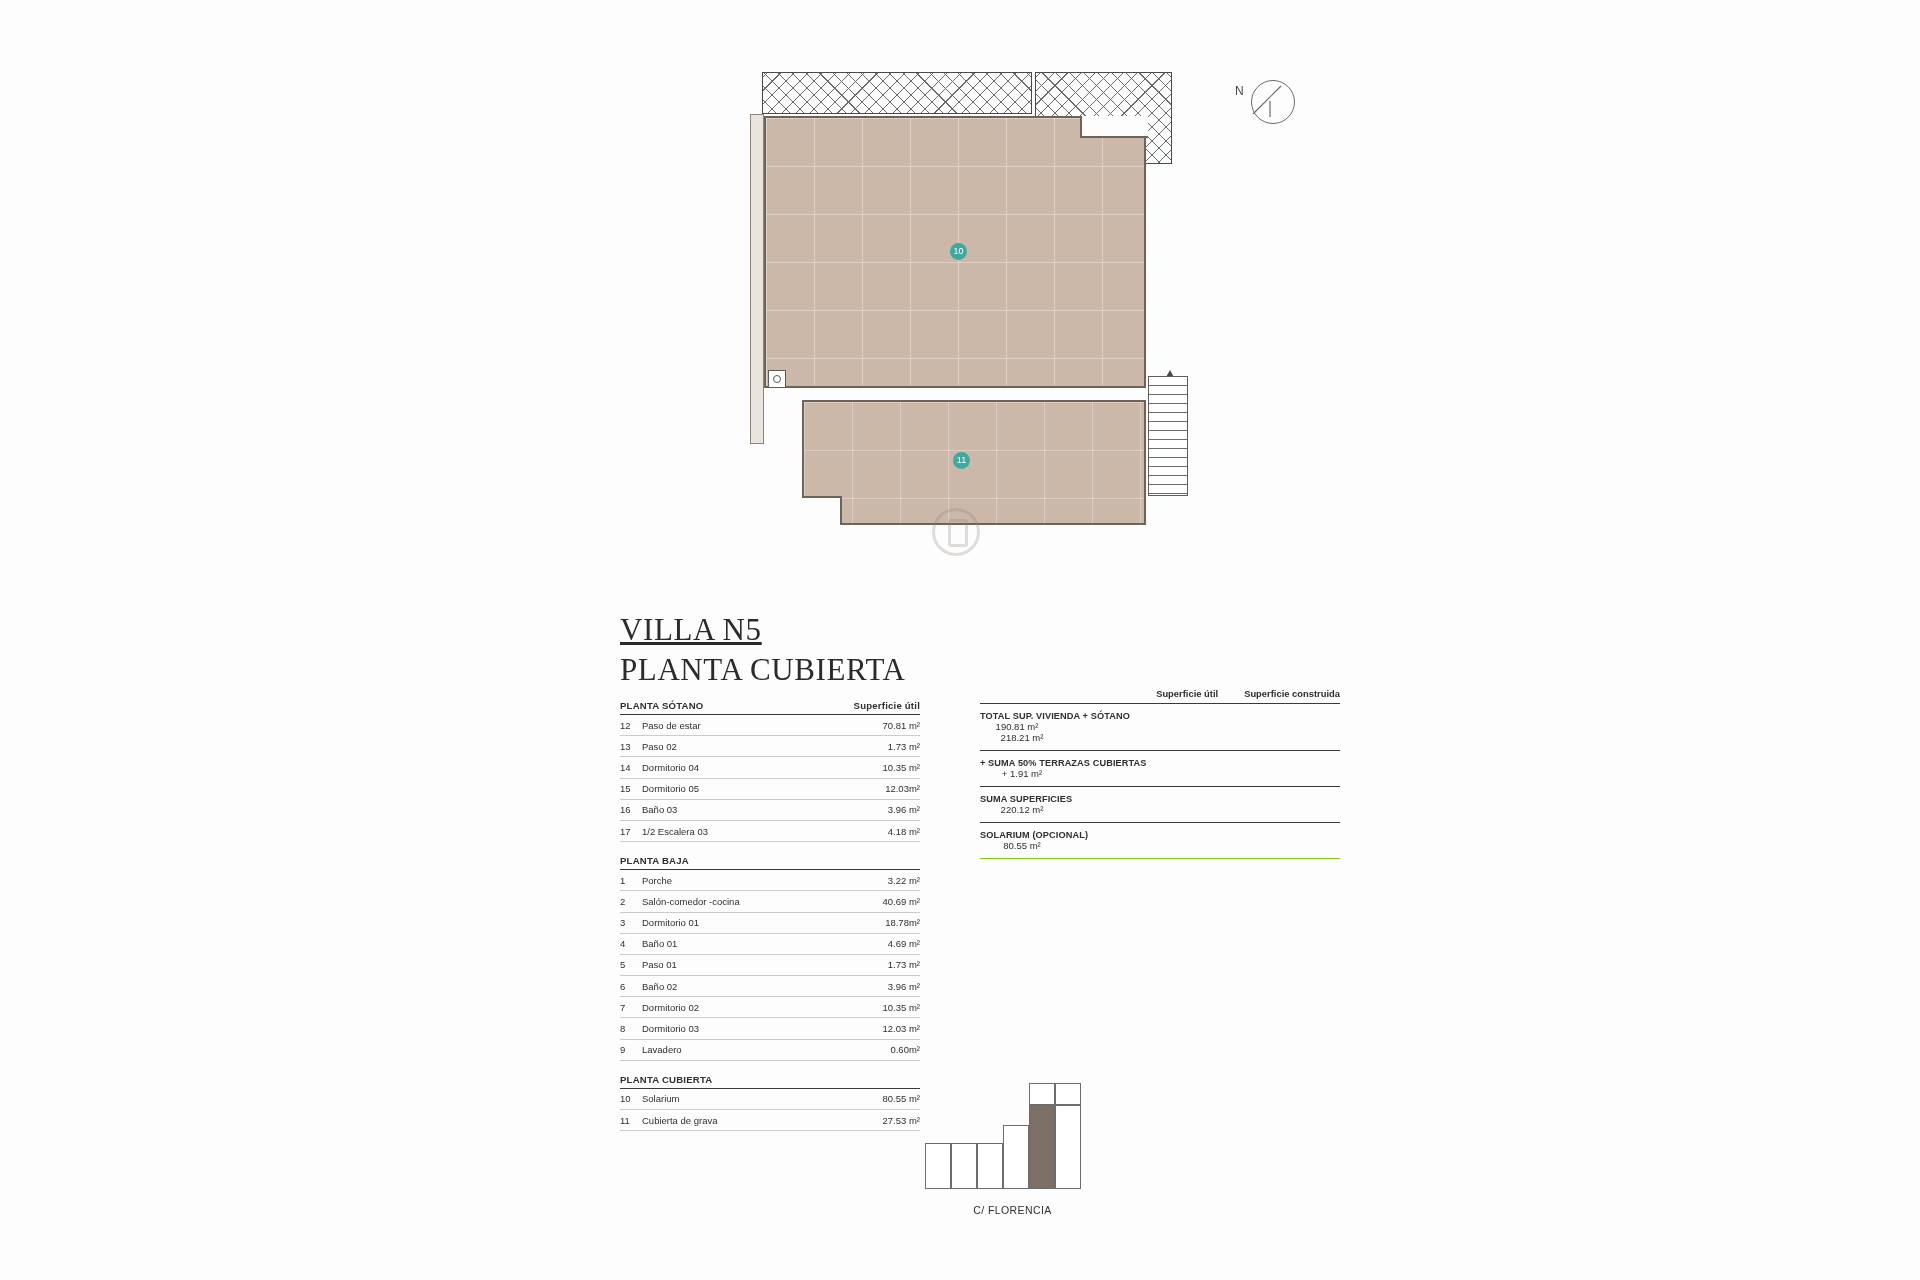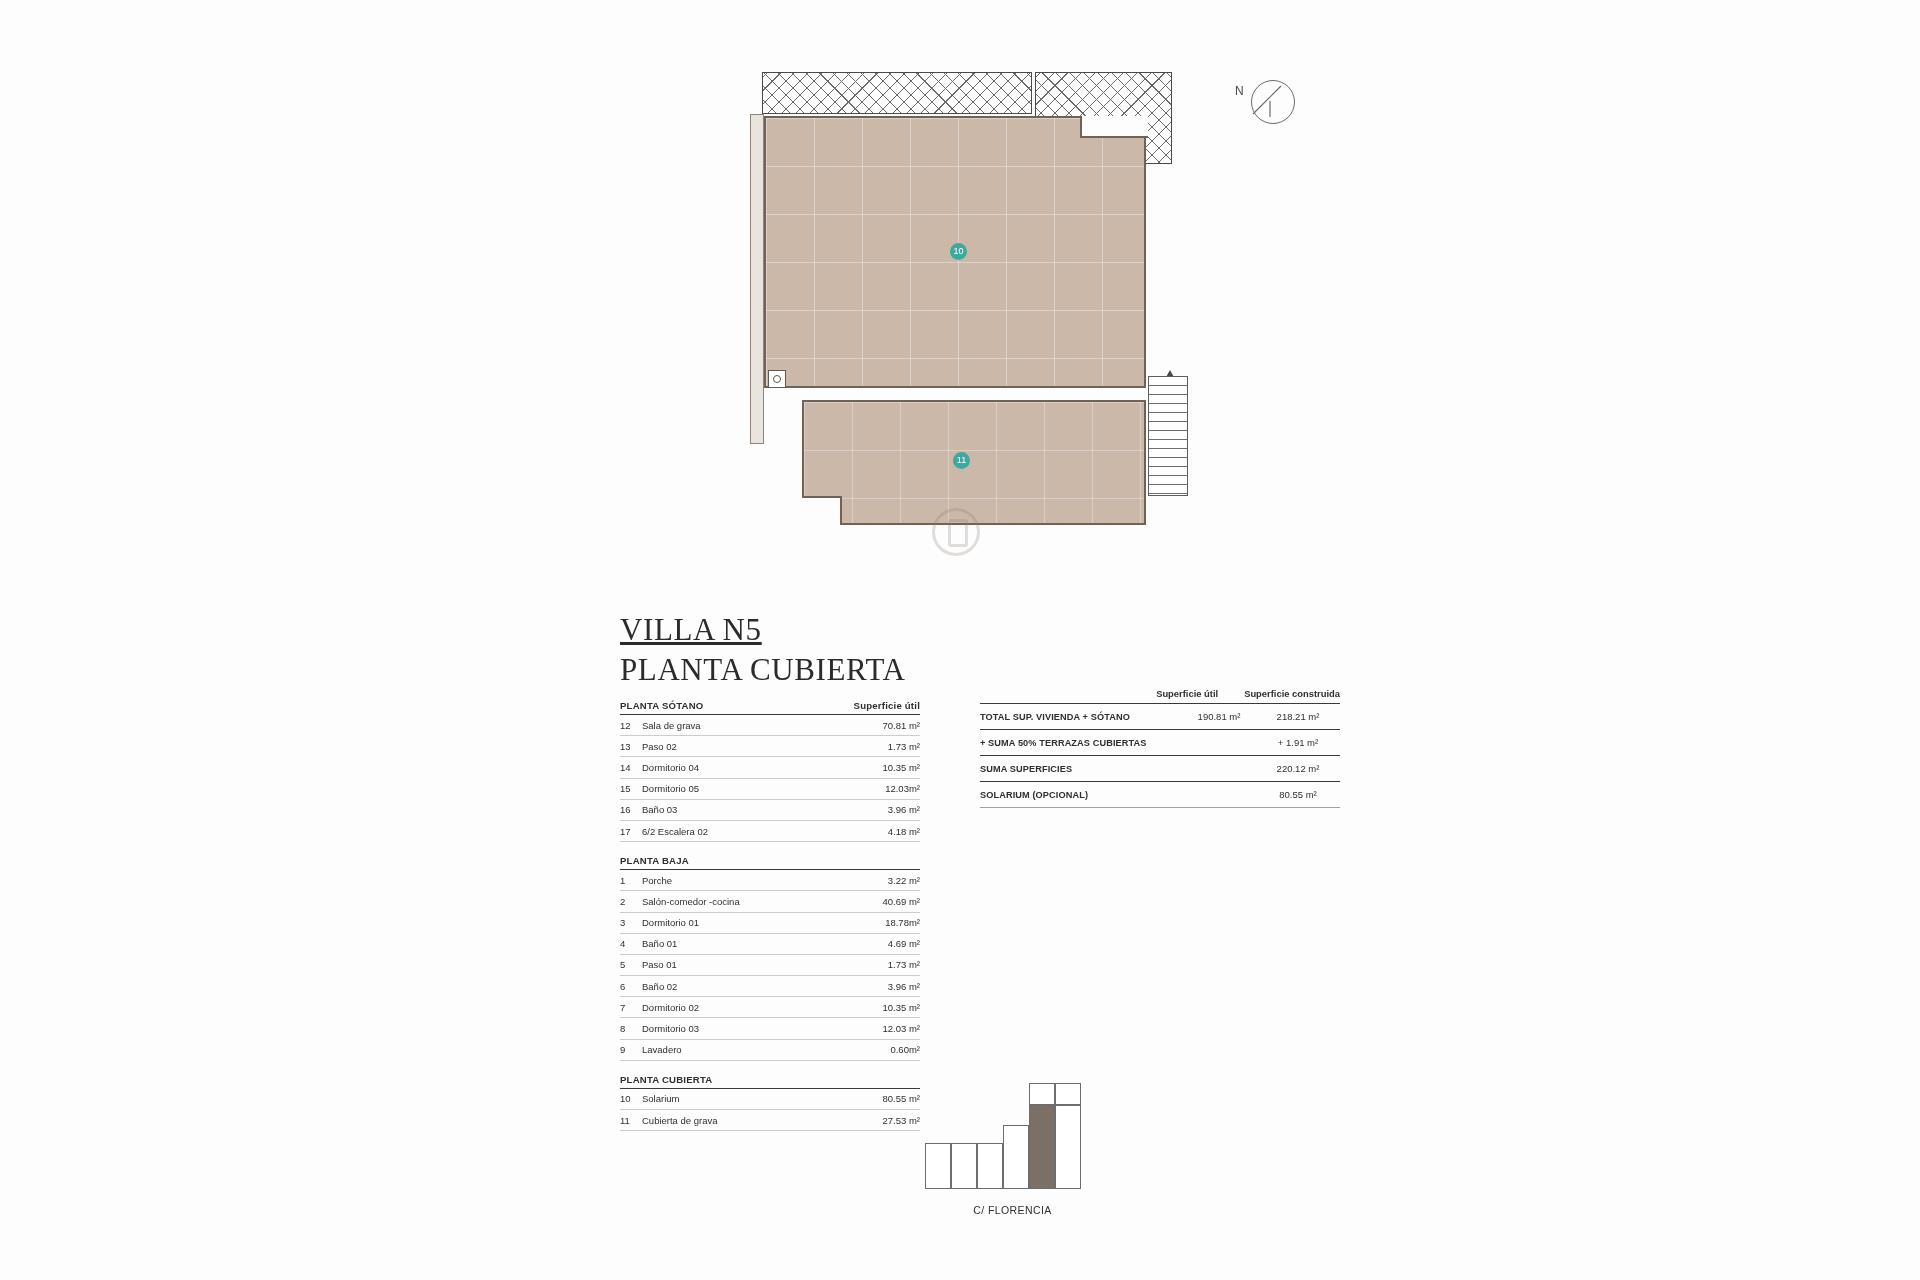--- a/index.html
+++ b/index.html
@@ -192,23 +192,24 @@
   .rt{
     position:absolute;left:980px;top:688px;width:360px;
     font-size:9.5px;color:#2f2f2f;
   }
   .rt-head{
     display:flex;justify-content:flex-end;gap:26px;
     font-weight:bold;font-size:9.4px;padding-bottom:4px;
   }
   .rt-head span{display:inline-block;}
   .rt-row{
-    display:flex;align-items:center;
+    display:flex;align-items:flex-start;
     border-top:1px solid #3a3a3a;
     padding:7px 0 7px 0;
+    flex-direction:column;
   }
   .rt-row .lbl{flex:1;font-weight:bold;font-size:9.2px;letter-spacing:.1px;}
   .rt-row .c1{width:74px;text-align:center;}
   .rt-row .c2{width:84px;text-align:center;}
   .rt-row.last{border-bottom:1px solid #84cc16;}
 
   
   .keyplan{
     position:absolute;left:925px;top:1095px;width:175px;height:105px;
   }
@@ -271,21 +272,21 @@
   </div>
 
   <div class="lt">
 
     <div class="lt-head">
       <span>PLANTA SÓTANO</span>
       <span>Superficie útil</span>
     </div>
     <div class="row">
       <span class="num">12</span>
-      <span class="name">Sala de grava</span>
+      <span class="name">Paso de estar</span>
       <span class="area">70.81 m²</span>
     </div>
     <div class="row">
       <span class="num">13</span>
       <span class="name">Paso 02</span>
       <span class="area">1.73 m²</span>
     </div>
     <div class="row">
       <span class="num">14</span>
       <span class="name">Dormitorio 04</span>
@@ -296,21 +297,21 @@
       <span class="name">Dormitorio 05</span>
       <span class="area">12.03m²</span>
     </div>
     <div class="row">
       <span class="num">16</span>
       <span class="name">Baño 03</span>
       <span class="area">3.96 m²</span>
     </div>
     <div class="row">
       <span class="num">17</span>
-      <span class="name">6/2 Escalera 02</span>
+      <span class="name">1/2 Escalera 03</span>
       <span class="area">4.18 m²</span>
     </div>
 
     <div class="lt-sec">PLANTA BAJA</div>
     <div class="row">
       <span class="num">1</span>
       <span class="name">Porche</span>
       <span class="area">3.22 m²</span>
     </div>
     <div class="row">

